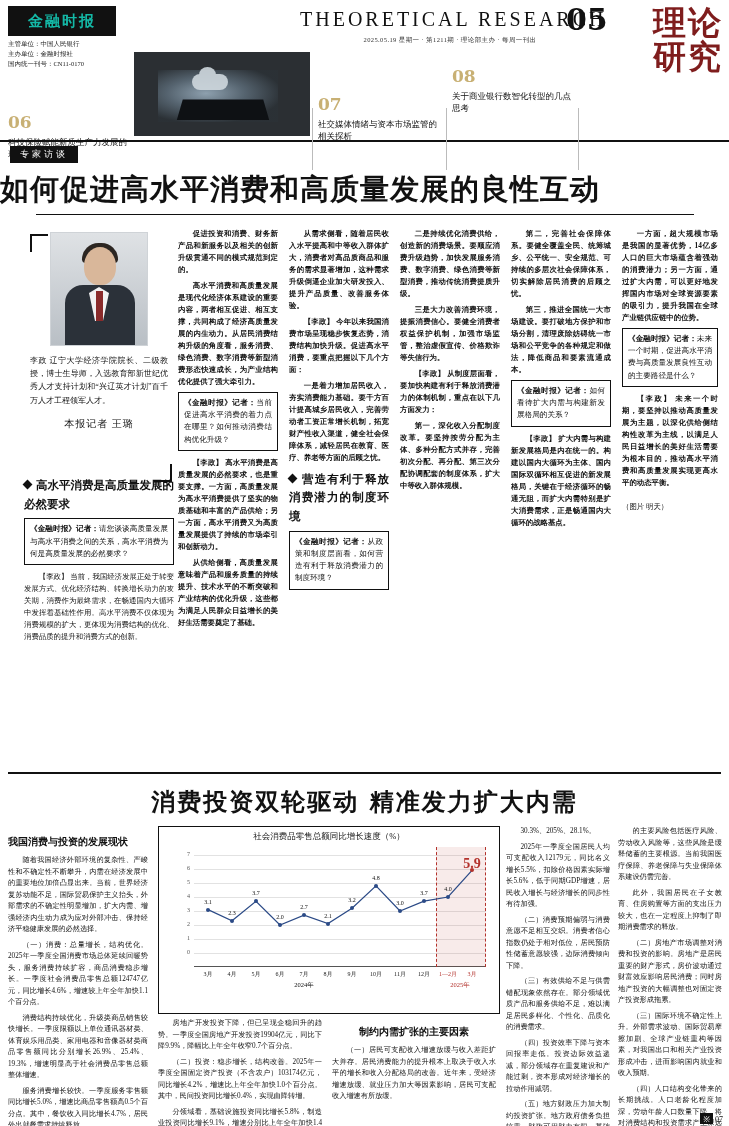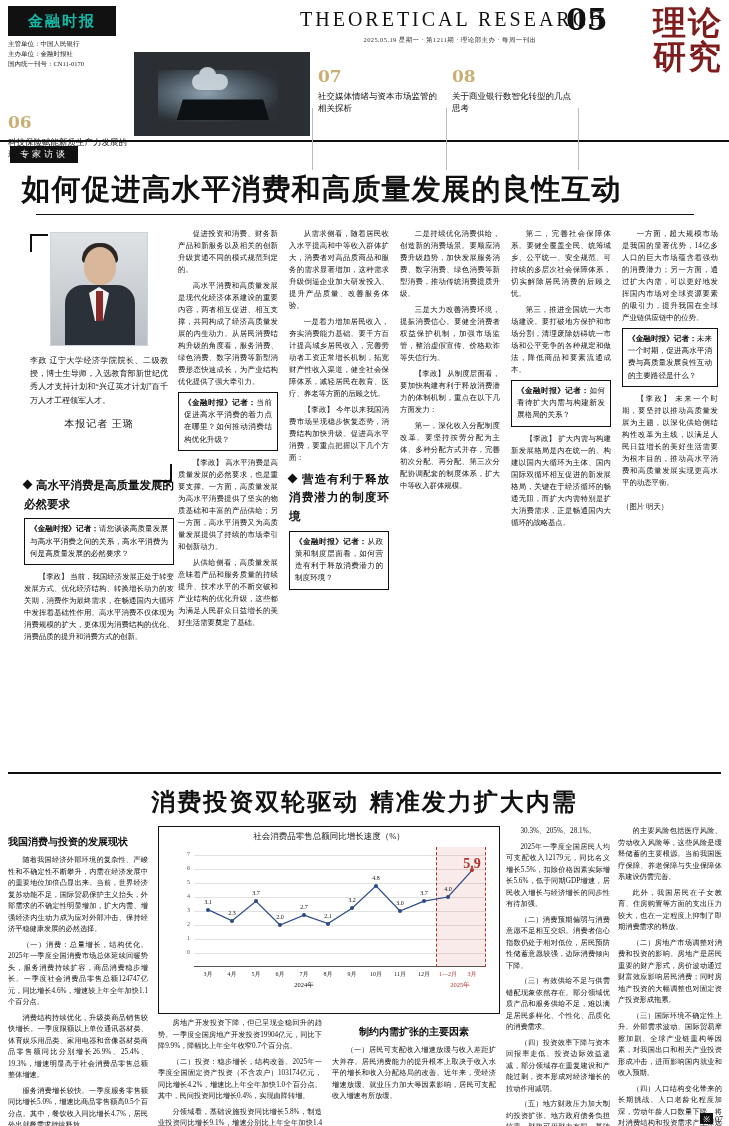--- a/index.html
+++ b/index.html
@@ -28,28 +28,28 @@
   .photo-block .glow{position:absolute;left:24px;top:18px;width:120px;height:52px;
     background:radial-gradient(ellipse at 40% 45%,#9fb4c4 0%,#5d6d7a 38%,#2b3136 75%);opacity:.85;}
   .photo-block .lap{position:absolute;left:46px;top:46px;width:86px;height:22px;background:#0e1114;transform:perspective(60px) rotateX(22deg);}
   .photo-block .cloud{position:absolute;left:58px;top:22px;width:36px;height:16px;background:#cfd8de;border-radius:10px;opacity:.9;}
   .photo-block .cloud:after{content:"";position:absolute;left:7px;top:-7px;width:17px;height:16px;background:#cfd8de;border-radius:50%;}
 
   .teaser{position:absolute;top:12px;font-size:8.5px;line-height:1.5;color:#111;}
   .teaser .num{font-family:"DejaVu Serif",serif;font-size:17px;font-weight:bold;color:#c8b074;vertical-align:-3px;margin-right:3px;}
   .teaser .tx{display:inline-block;vertical-align:2px;}
   .t1{left:8px;top:58px;width:120px;}
-  .t2{left:318px;width:120px;}
+  .t2{left:318px;width:120px;margin-top:28px;}
   .t3{left:452px;width:120px;}
   .t1{top:58px;}
   .rule-v{position:absolute;top:56px;width:1px;height:62px;background:#bbb;}
 
   
   .sect-tag{position:absolute;left:10px;top:146px;background:#111;color:#fff;font-size:9px;padding:2px 10px;letter-spacing:3px;}
-  .headline{position:absolute;left:0;top:170px;width:643px;text-align:center;
+  .headline{position:absolute;left:0;top:170px;width:643px;text-align:left;
     font-family:"DejaVu Serif",serif;font-weight:bold;font-size:29px;letter-spacing:1px;color:#111;}
   .hl-rule{position:absolute;left:36px;top:214px;width:658px;height:1px;background:#111;}
 
   
   .article{position:absolute;left:8px;top:222px;width:713px;height:545px;}
 
   .portrait-wrap{position:absolute;left:16px;top:10px;width:150px;}
   .portrait{width:96px;height:112px;margin:0 auto;background:linear-gradient(#dfe2e5,#b9bfc5);position:relative;overflow:hidden;border:1px solid #cfd3d7;}
   .portrait .head{position:absolute;left:33px;top:14px;width:32px;height:38px;border-radius:50% 50% 45% 45%;background:#d9b79a;}
   .portrait .hair{position:absolute;left:31px;top:10px;width:36px;height:20px;border-radius:18px 18px 4px 4px;background:#2c2622;}
@@ -60,21 +60,21 @@
   .byline{margin-top:10px;text-align:center;font-size:10px;letter-spacing:1px;}
   .bracket-l{position:absolute;left:6px;top:2px;width:16px;height:16px;border-left:2px solid #111;border-top:2px solid #111;}
   .bracket-r{position:absolute;left:130px;top:232px;width:16px;height:16px;border-right:2px solid #111;border-bottom:2px solid #111;}
 
   .sub-head{font-family:"DejaVu Serif",serif;font-weight:bold;font-size:11.5px;color:#111;margin:6px 0 5px;}
   .sub-head .marker{display:inline-block;width:7px;height:7px;background:#111;transform:rotate(45deg);margin-right:5px;vertical-align:1px;}
   .q-box{border:1px solid #111;padding:4px 5px;font-size:7.6px;line-height:1.62;text-align:justify;margin:4px 0 6px;}
   .q-box b{font-weight:bold;}
 
   .col{position:absolute;top:6px;width:100px;font-size:7.4px;line-height:1.62;text-align:justify;color:#111;}
-  .col p{margin:0 0 4px;text-indent:2em;}
+  .col p{margin:0 0 4px;text-indent:2em;font-weight:bold;}
   .c1{left:170px;} .c2{left:281px;} .c3{left:392px;} .c4{left:503px;} .c5{left:614px;width:96px;}
   .col-narrow{position:absolute;left:16px;top:248px;width:150px;font-size:7.4px;line-height:1.62;text-align:justify;}
   .sig{text-align:left;font-size:7.4px;margin-top:12px;}
 
   
   .bottom-rule{position:absolute;left:8px;top:772px;width:713px;height:2px;background:#111;}
   .bottom{position:absolute;left:8px;top:782px;width:713px;height:336px;}
   .bheadline{text-align:center;font-family:"DejaVu Serif",serif;font-weight:bold;font-size:24px;letter-spacing:2px;margin-top:4px;}
   .bbyline{text-align:center;font-size:8px;margin-top:10px;letter-spacing:1px;}
 
@@ -188,22 +188,22 @@
       <p>高水平消费和高质量发展是现代化经济体系建设的重要内容，两者相互促进、相互支撑，共同构成了经济高质量发展的内生动力。从居民消费结构升级的角度看，服务消费、绿色消费、数字消费等新型消费形态快速成长，为产业结构优化提供了强大牵引力。</p>
       <div class="q-box">
         <b>《金融时报》记者：</b><span>当前促进高水平消费的着力点在哪里？如何推动消费结构优化升级？</span>
       </div>
       <p>【李政】 高水平消费是高质量发展的必然要求，也是重要支撑。一方面，高质量发展为高水平消费提供了坚实的物质基础和丰富的产品供给；另一方面，高水平消费又为高质量发展提供了持续的市场牵引和创新动力。</p>
       <p>从供给侧看，高质量发展意味着产品和服务质量的持续提升、技术水平的不断突破和产业结构的优化升级，这些都为满足人民群众日益增长的美好生活需要奠定了基础。</p>
     </div>
 
     <div class="col c2">
       <p>从需求侧看，随着居民收入水平提高和中等收入群体扩大，消费者对高品质商品和服务的需求显著增加，这种需求升级倒逼企业加大研发投入、提升产品质量、改善服务体验。</p>
+      <p>【李政】 今年以来我国消费市场呈现稳步恢复态势，消费结构加快升级。促进高水平消费，要重点把握以下几个方面：</p>
       <p>一是着力增加居民收入，夯实消费能力基础。要千方百计提高城乡居民收入，完善劳动者工资正常增长机制，拓宽财产性收入渠道，健全社会保障体系，减轻居民在教育、医疗、养老等方面的后顾之忧。</p>
-      <p>【李政】 今年以来我国消费市场呈现稳步恢复态势，消费结构加快升级。促进高水平消费，要重点把握以下几个方面：</p>
       <div class="sub-head">
         <span class="marker"></span><span>营造有利于释放消费潜力的制度环境</span>
       </div>
       <div class="q-box">
         <b>《金融时报》记者：</b><span>从政策和制度层面看，如何营造有利于释放消费潜力的制度环境？</span>
       </div>
     </div>
 
     <div class="col c3">
       <p>二是持续优化消费供给，创造新的消费场景。要顺应消费升级趋势，加快发展服务消费、数字消费、绿色消费等新型消费，推动传统消费提质升级。</p>

